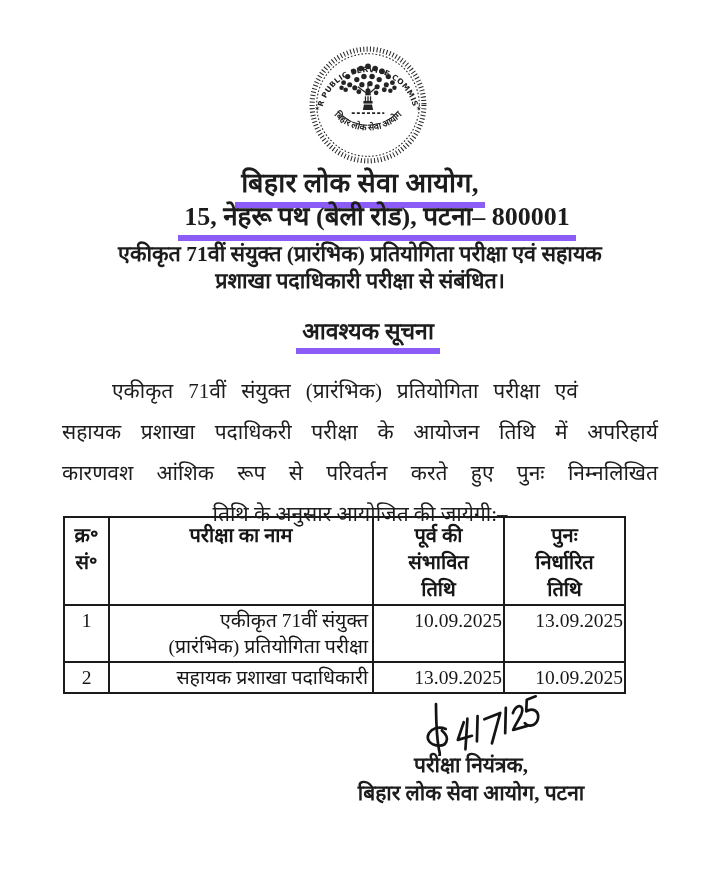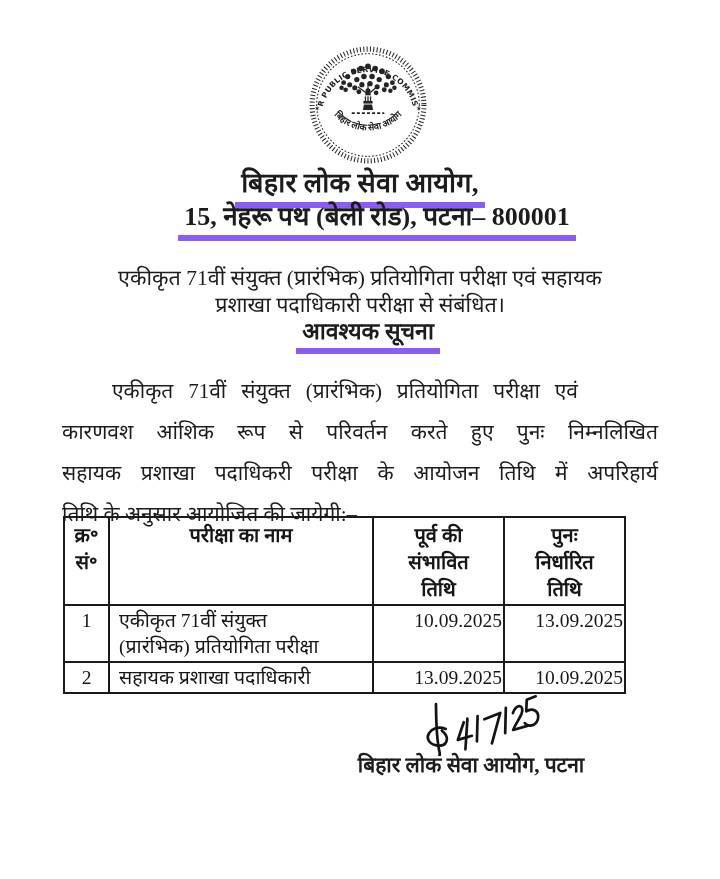--- a/index.html
+++ b/index.html
@@ -9,39 +9,39 @@
     background:#ffffff;
     overflow:hidden;
     font-family:"Liberation Serif","DejaVu Serif",serif;
     color:#1c1c1c;
   }
   .abs{position:absolute;}
   .center{width:100%;text-align:center;}
   .u{display:inline-block;border-bottom:6px solid #8b5cf6;padding:0 6px 2px 6px;}
   .org-line{top:163px;left:0;font-size:27px;font-weight:700;letter-spacing:.3px;}
   .address-line{top:197px;left:0;font-size:26px;font-weight:700;padding-left:17px;}
-  .subject{top:241px;left:30px;width:660px;text-align:center;font-size:21.5px;font-weight:400;line-height:27px;margin-top:24px;}
+  .subject{top:241px;left:30px;width:660px;text-align:center;font-size:21.5px;font-weight:700;line-height:27px;}
   .notice{top:305px;left:8px;font-size:23px;font-weight:700;margin-top:9px;}
   .para{top:347px;left:62px;width:596px;font-size:21px;line-height:41px;font-weight:500;margin-top:24px;}
   .para div{width:100%;box-sizing:border-box;}
   .jline{text-align:justify;text-align-last:justify;}
   .indent1{padding-left:50px;padding-right:80px;}
-  .lastline{text-align:left;}
+  .lastline{text-align:center;}
   table.exam{
     position:absolute;left:63px;top:516px;width:561px;
     border-collapse:collapse;table-layout:fixed;
     font-family:"Liberation Serif","DejaVu Serif",serif;color:#161616;
   }
   table.exam td{border:2px solid #1b1b1b;box-sizing:border-box;overflow:hidden;}
   td.hd{font-size:20px;font-weight:700;text-align:center;vertical-align:top;padding-top:4px;height:84px;line-height:27px;margin-left:37px;}
   .preline{white-space:pre-line;}
   tr.r1 td{height:56px;vertical-align:top;font-size:19.5px;line-height:26px;font-weight:500;padding-top:2px;}
   tr.r2 td{height:31px;vertical-align:top;font-size:19.5px;line-height:26px;font-weight:500;padding-top:2px;border-top:2px dashed #3a3a3a;}
   td.ser{text-align:center;}
-  td.exn{text-align:left;padding-left:9px;padding-right:4px;}
+  td.exn{text-align:right;padding-left:9px;padding-right:4px;}
   td.dt{text-align:right;}
   .sig{left:410px;top:690px;}
   .footer{left:295px;top:752px;width:352px;text-align:center;font-size:21px;font-weight:600;line-height:27px;}
   .footer .l1{margin-bottom:1px;}
   .seal{left:306px;top:44px;}
 </style>
 </head>
 <body>
 
 <div class="page">
@@ -117,22 +117,22 @@
     <div>एकीकृत 71वीं संयुक्त (प्रारंभिक) प्रतियोगिता परीक्षा एवं सहायक</div>
     <div>प्रशाखा पदाधिकारी परीक्षा से संबंधित।</div>
   </div>
 
   <div class="abs center notice">
     <span class="u">आवश्यक सूचना</span>
   </div>
 
   <div class="abs para">
     <div class="jline indent1">एकीकृत 71वीं संयुक्त (प्रारंभिक) प्रतियोगिता परीक्षा एवं</div>
+    <div class="jline">सहायक प्रशाखा पदाधिकरी परीक्षा के आयोजन तिथि में अपरिहार्य</div>
     <div class="jline">कारणवश आंशिक रूप से परिवर्तन करते हुए पुनः निम्नलिखित</div>
-    <div class="jline">सहायक प्रशाखा पदाधिकरी परीक्षा के आयोजन तिथि में अपरिहार्य</div>
     <div class="lastline">तिथि के अनुसार आयोजित की जायेगी:–</div>
   </div>
 
   <table class="exam">
     <colgroup>
       <col style="width:45px">
         <col style="width:264px">
         <col style="width:131px">
         <col style="width:121px">
     </colgroup>
@@ -172,16 +172,17 @@
       <path d="M56,23 L50,52"></path>
       <path d="M66,22 L62,46"></path>
       <path d="M72,26 L88,22 L76,50"></path>
       <path d="M94,18 L90,42"></path>
       <path d="M100,24 C104,15 113,17 108,26 C105,31 100,36 98,40 L112,38"></path>
       <path d="M124,11 L115,13 L113,24 C119,21 126,25 123,33 C120,40 112,39 110,35"></path>
     </g>
   </svg>
 
   <div class="abs footer">
+    <div class="l1">परीक्षा नियंत्रक,</div>
     <div>बिहार लोक सेवा आयोग, पटना</div>
   </div>
 
 </div>
 
 </body></html>

